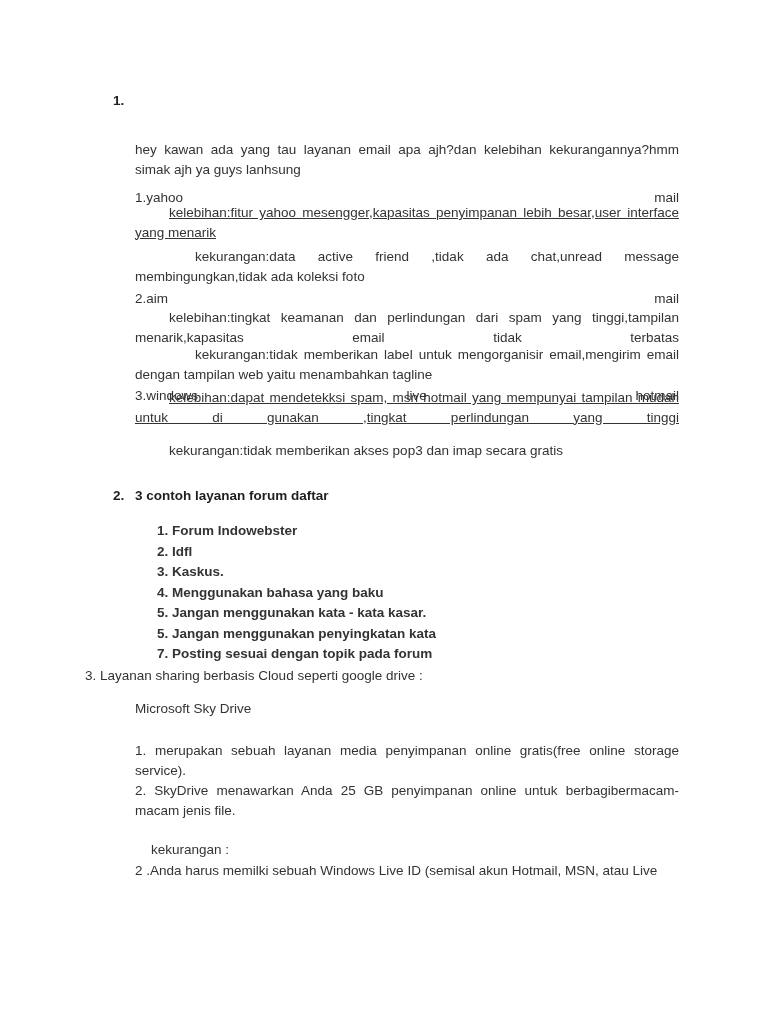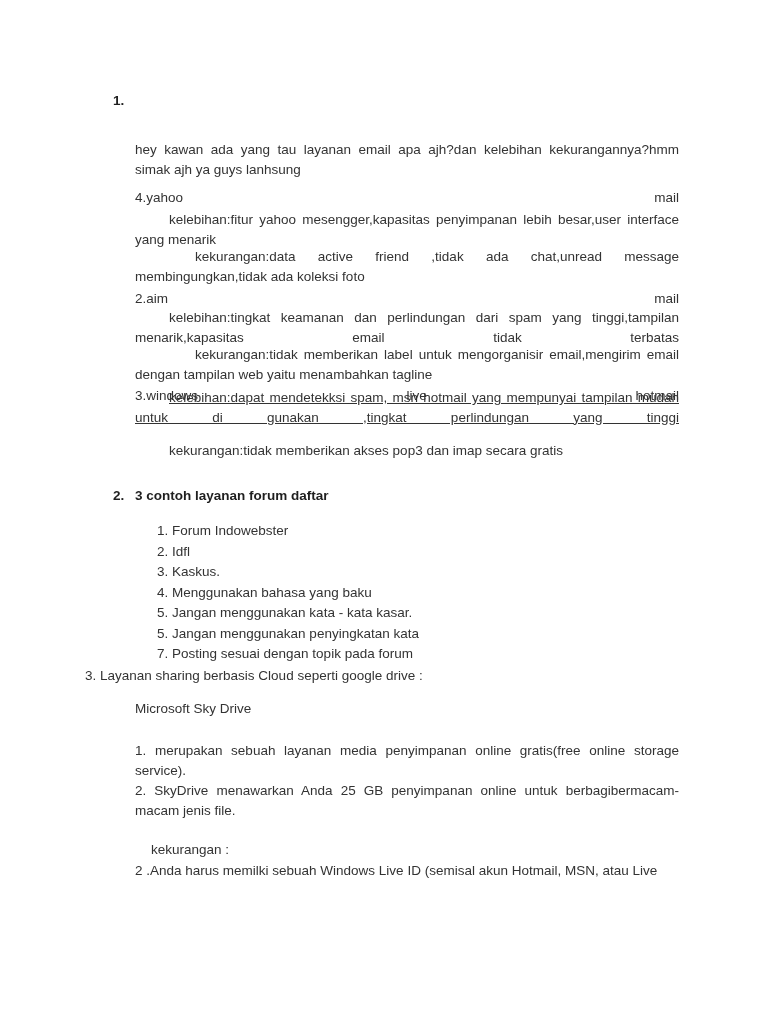--- a/index.html
+++ b/index.html
@@ -68,20 +68,21 @@
     justify-content: space-between;
     color: #333333;
   }
   .spread > span { white-space: pre; }
 
   
   .list {
     font-size: 13.5px;
     line-height: 20.5px;
     color: #333333;
+    font-weight: bold;
   }
   .list-item {
     position: relative;
     padding-left: 20px;
   }
 
   .plain {
     font-size: 13.5px;
     line-height: 19.5px;
     color: #333333;
@@ -92,24 +93,24 @@
 
 <div class="page">
 
   <div class="col heading" style="top:92px;">
     <span class="num">1.</span>
   </div>
 
   <div class="col para" style="top:128px;margin-top:12px;">hey kawan ada yang tau layanan email apa ajh?dan kelebihan kekurangannya?hmm simak ajh ya guys lanhsung</div>
 
   <div class="col spread" style="top:188px;">
-    <span>4.yahoo</span>
+    <span>1.yahoo</span>
     <span>mail</span>
   </div>
-  <div class="col para indent-sm" style="top:210px;">kelebihan:fitur yahoo mesengger,kapasitas penyimpanan lebih besar,user interface yang menarik</div>
+  <div class="col para indent-sm" style="top:203px;text-decoration:underline;">kelebihan:fitur yahoo mesengger,kapasitas penyimpanan lebih besar,user interface yang menarik</div>
   <div class="col para indent-md" style="top:247px;">kekurangan:data active friend ,tidak ada chat,unread message membingungkan,tidak ada koleksi foto</div>
 
   <div class="col spread" style="top:289px;">
     <span>2.aim</span>
     <span>mail</span>
   </div>
   <div class="col para indent-md" style="top:345px;">kekurangan:tidak memberikan label untuk mengorganisir email,mengirim email dengan tampilan web yaitu menambahkan tagline</div>
   <div class="col para indent-sm stretch-all" style="top:308px;">kelebihan:tingkat keamanan dan perlindungan dari spam yang tinggi,tampilan menarik,kapasitas email tidak terbatas</div>
 
   <div class="col spread" style="top:386px;">

